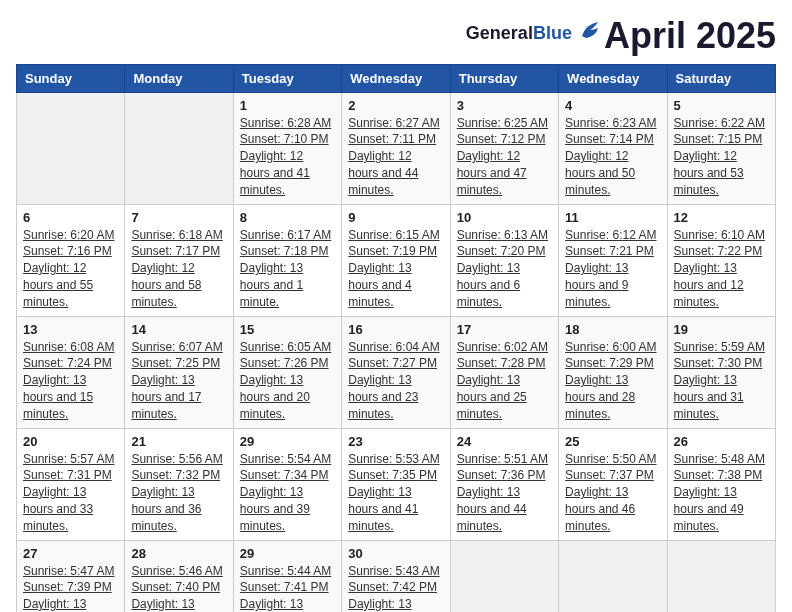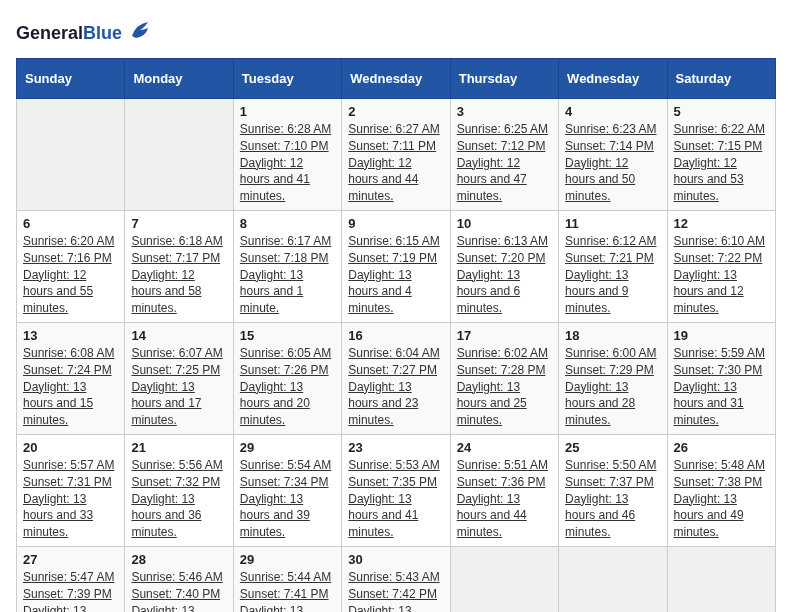--- a/index.html
+++ b/index.html
@@ -5,21 +5,21 @@
     * { box-sizing: border-box; margin: 0; padding: 0; }
     body {
       font-family: Arial, sans-serif;
       background: #fff;
       width: 792px;
       min-height: 612px;
       padding: 16px;
     }
     .header {
       display: flex;
-      justify-content: space-between;
+      justify-content: flex-end;
       align-items: flex-start;
       margin-bottom: 8px;
     }
     .logo {
       display: flex;
       flex-direction: column;
       align-items: flex-start;
     }
     .logo-text {
       font-size: 18px;
@@ -50,21 +50,21 @@
     .calendar {
       width: 100%;
       border-collapse: collapse;
       border: 1px solid #ccc;
     }
     .calendar th {
       background: #2255a4;
       color: #fff;
       font-size: 13px;
       font-weight: bold;
-      padding: 12px 8px;
+      padding: 6px 8px;
       text-align: left;
       border: 1px solid #1a4490;
     }
     .calendar td {
       vertical-align: top;
       border: 1px solid #ccc;
       padding: 5px 6px;
       width: 108px;
       min-height: 80px;
       font-size: 10.5px;
@@ -105,20 +105,21 @@
         </span>
       </div>
       <div style="color:#2255a4; font-size:22px; margin-left:2px;">
         <svg width="28" height="28" viewBox="0 0 28 28" fill="none" xmlns="http://www.w3.org/2000/svg">
           <path d="M6 20 Q10 8 22 6 Q18 12 14 14 Q18 14 22 12 Q20 20 10 22 Z" fill="#2255a4"></path>
         </svg>
       </div>
     </div>
   </div>
   <div class="title-block">
+    <div class="month-title">April 2025</div>
   </div>
 </div>
 
 <table class="calendar">
   <thead>
     <tr>
     <th>Sunday</th>
         <th>Monday</th>
         <th>Tuesday</th>
         <th>Wednesday</th>

